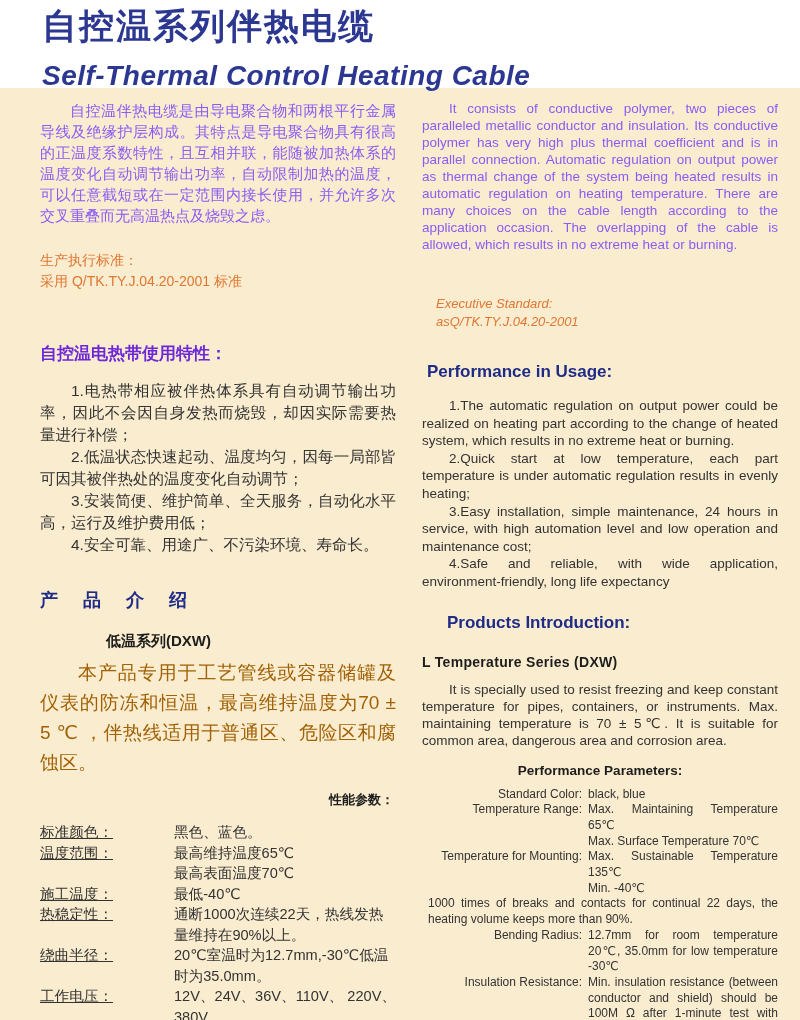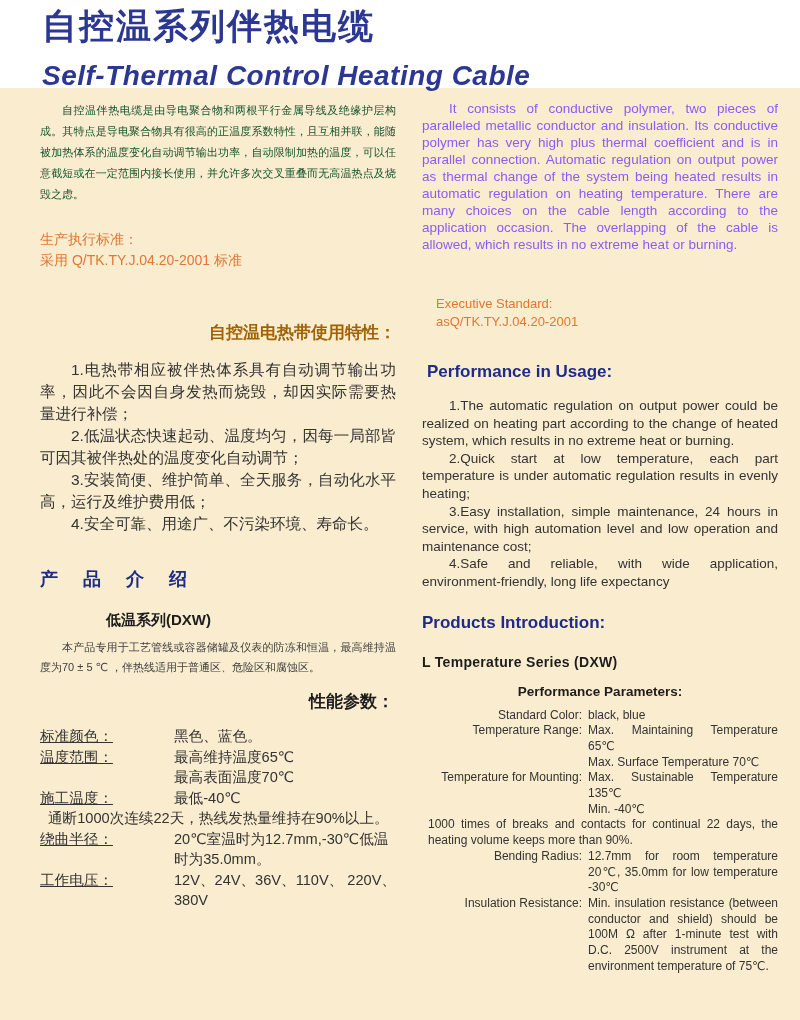--- a/index.html
+++ b/index.html
@@ -15,41 +15,41 @@
 
   .content {
     height:932px; background:#faeccf;
     padding:12px 22px 0 40px;
     display:grid; grid-template-columns:356px 356px; column-gap:26px;
     align-content:start;
   }
   .col { min-width:0; }
 
   
-  .intro-zh { font-size:11px; line-height:21px; text-align:justify; text-indent:2em; color:#14532d; }
+  .intro-zh { font-size:15px; line-height:21px; text-align:justify; text-indent:2em; color:#8b5cf6; }
   .standard-zh { margin-top:24px; color:#e07733; font-size:14px; line-height:21px; }
-  .usage-heading-zh { margin-top:50px; font-size:17px; font-weight:bold; color:#a16207;text-align:right; }
+  .usage-heading-zh { margin-top:50px; font-size:17px; font-weight:bold; color:#6d28d9; }
   .usage-items-zh { margin-top:15px; }
   .usage-items-zh p { font-size:15.5px; line-height:22px; text-indent:2em; text-align:justify; color:#333; }
   .products-heading-zh { margin-top:32px; font-size:18px; font-weight:bold; color:#1e2b87; letter-spacing:10px; }
   .series-zh { margin-top:20px; margin-left:66px; font-size:15px; font-weight:bold; color:#1d1d1d; }
-  .series-text-zh { margin-top:7px; font-size:11px; line-height:20px; text-indent:2em; text-align:justify; color:#404040; }
-  .params-heading-zh { margin-top:13px; text-align:right; font-size:17px; font-weight:bold; color:#1d1d1d; padding-right:2px; }
+  .series-text-zh { margin-top:7px; font-size:19px; line-height:30px; text-indent:2em; text-align:justify; color:#a16207; }
+  .params-heading-zh { margin-top:13px; text-align:right; font-size:13px; font-weight:bold; color:#1d1d1d; padding-right:2px; }
   .params-zh { margin-top:13px; font-size:14.6px; line-height:20.5px; color:#333; }
   .params-zh .row { display:flex; }
   .params-zh .plabel { width:126px; flex:none; text-align:left;text-decoration:underline; }
   .params-zh .pvalue { flex:1; padding-left:8px; white-space:pre-line; }
 
   
   .intro-en { font-size:13.5px; line-height:17px; text-align:justify; text-indent:2em; color:#8b5cf6; }
-  .standard-en { margin-top:42px; color:#e07733; font-size:13px; line-height:18px; padding-left:14px; }
+  .standard-en { margin-top:42px; color:#e07733; font-size:13px; line-height:18px; padding-left:14px;font-style:italic; }
   .usage-heading-en { margin-top:31px; font-size:17px; font-weight:bold; color:#1e2b87; padding-left:5px; }
   .usage-items-en { margin-top:15px; }
   .usage-items-en p { font-size:13.5px; line-height:17.6px; text-indent:2em; text-align:justify; color:#333; }
-  .products-heading-en { margin-top:22px; font-size:17px; font-weight:bold; color:#1e2b87; }
+  .products-heading-en { margin-top:22px; font-size:17px; font-weight:bold; color:#1e2b87;margin-left:25px; }
   .series-en { margin-top:21px; font-size:14px; font-weight:bold; color:#1d1d1d; letter-spacing:0.3px; }
   .series-text-en { margin-top:11px; font-size:13.5px; line-height:17px; text-indent:2em; text-align:justify; color:#333; }
   .params-heading-en { margin-top:14px; text-align:center; font-size:13.5px; font-weight:bold; color:#1d1d1d; }
   .params-en { margin-top:9px; font-size:12px; line-height:15.7px; color:#333; }
   .params-en .row { display:flex; }
   .params-en .plabel { width:160px; flex:none; text-align:right; }
   .params-en .pvalue { flex:1; padding-left:6px; white-space:pre-line; text-align:justify; }
 </style>
 </head>
 <body>
@@ -92,20 +92,21 @@
         <div class="row">
           <div class="plabel">温度范围：</div>
           <div class="pvalue">最高维持温度65℃
 最高表面温度70℃</div>
         </div>
         <div class="row">
           <div class="plabel">施工温度：</div>
           <div class="pvalue">最低-40℃</div>
         </div>
         <div class="row">
+          <div class="plabel">热稳定性：</div>
           <div class="pvalue">通断1000次连续22天，热线发热量维持在90%以上。</div>
         </div>
         <div class="row">
           <div class="plabel">绕曲半径：</div>
           <div class="pvalue">20℃室温时为12.7mm,-30℃低温时为35.0mm。</div>
         </div>
         <div class="row">
           <div class="plabel">工作电压：</div>
           <div class="pvalue">12V、24V、36V、110V、 220V、380V</div>
         </div>
@@ -124,20 +125,21 @@
       <div class="usage-heading-en">Performance in Usage:</div>
       <div class="usage-items-en">
         <p>1.The automatic regulation on output power could be realized on heating part according to the change of heated system, which results in no extreme heat or burning.</p>
         <p>2.Quick start at low temperature, each part temperature is under automatic regulation results in evenly heating;</p>
         <p>3.Easy installation, simple maintenance, 24 hours in service, with high automation level and low operation and maintenance cost;</p>
         <p>4.Safe and reliable, with wide application, environment-friendly, long life expectancy</p>
       </div>
 
       <div class="products-heading-en">Products Introduction:</div>
       <div class="series-en">L Temperature Series (DXW)</div>
+      <p class="series-text-en">It is specially used to resist freezing and keep constant temperature for pipes, containers, or instruments. Max. maintaining temperature is 70 ± 5℃. It is suitable for common area, dangerous area and corrosion area.</p>
 
       <div class="params-heading-en">Performance Parameters:</div>
       <div class="params-en">
         <div class="row">
           <div class="plabel">Standard Color:</div>
           <div class="pvalue">black, blue</div>
         </div>
         <div class="row">
           <div class="plabel">Temperature Range:</div>
           <div class="pvalue">Max. Maintaining Temperature 65℃

